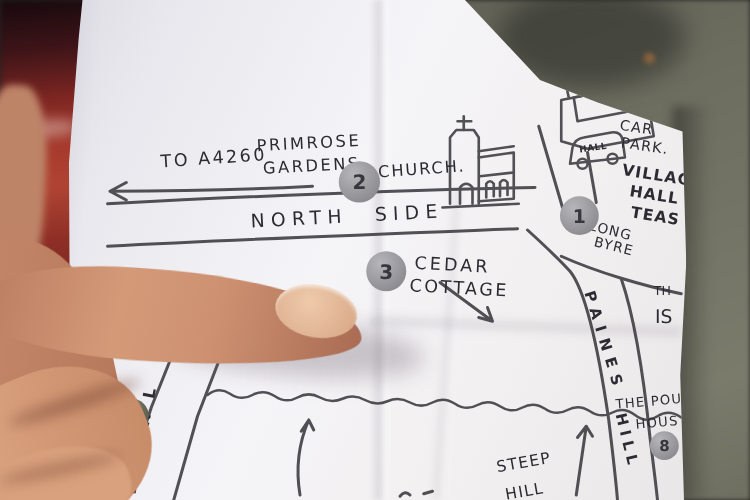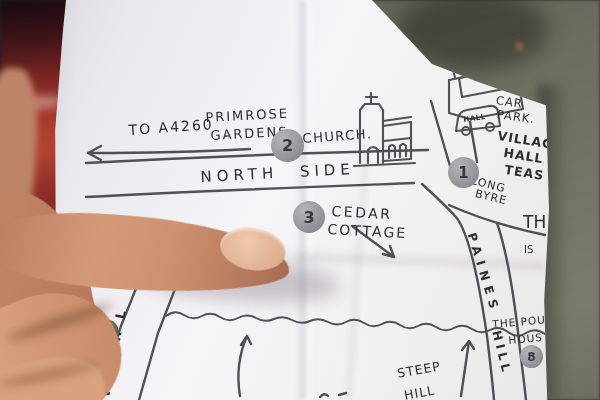--- a/index.html
+++ b/index.html
@@ -147,22 +147,22 @@
     <div class="lbl" style="left:463px;top:116px;font-size:7px;font-weight:700;letter-spacing:0.5px;transform:rotate(-8deg);">HALL</div>
     <div class="lbl" style="left:499px;top:128px;font-size:12.5px;font-weight:600;letter-spacing:1px;transform:rotate(9deg);">VILLAGE</div>
     <div class="lbl" style="left:505px;top:145px;font-size:12.5px;font-weight:600;letter-spacing:1px;transform:rotate(9deg);">HALL</div>
     <div class="lbl" style="left:506px;top:162px;font-size:12.5px;font-weight:600;letter-spacing:1px;transform:rotate(9deg);">TEAS</div>
     <div class="lbl" style="left:473px;top:174px;font-size:11px;letter-spacing:1px;transform:rotate(14deg);">LONG</div>
     <div class="lbl" style="left:477px;top:187px;font-size:11px;letter-spacing:1px;transform:rotate(14deg);">BYRE</div>
 
     <div class="lbl" style="left:332px;top:203px;font-size:14px;letter-spacing:2.5px;transform:rotate(3deg);">CEDAR</div>
     <div class="lbl" style="left:328px;top:221px;font-size:14px;letter-spacing:2px;transform:rotate(3deg);">COTTAGE</div>
 
-    <div class="lbl" style="left:523px;top:212px;font-size:17px;">TH</div>
-    <div class="lbl" style="left:524px;top:244px;font-size:10px;">IS</div>
+    <div class="lbl" style="left:523px;top:228px;font-size:10px;">TH</div>
+    <div class="lbl" style="left:524px;top:244px;font-size:15px;">IS</div>
 
     <div class="lbl" style="left:478px;top:231px;font-size:12px;font-weight:600;letter-spacing:6px;transform:rotate(73deg);">PAINES</div>
     <div class="lbl" style="left:503px;top:329px;font-size:12px;font-weight:600;letter-spacing:4px;transform:rotate(76deg);">HILL</div>
 
     <div class="lbl" style="left:492px;top:318px;font-size:10.5px;letter-spacing:1px;transform:rotate(-5deg);">THE POU</div>
     <div class="lbl" style="left:508px;top:334px;font-size:10.5px;letter-spacing:1px;transform:rotate(-5deg);">HOUS</div>
 
     <div class="lbl" style="left:112px;top:383px;font-size:13px;font-weight:600;letter-spacing:4px;transform:rotate(-79deg);transform-origin:left bottom;">WATER L</div>
 
     <div class="lbl" style="left:52px;top:372px;font-size:7.5px;line-height:8px;transform:rotate(-78deg);transform-origin:left bottom;">

